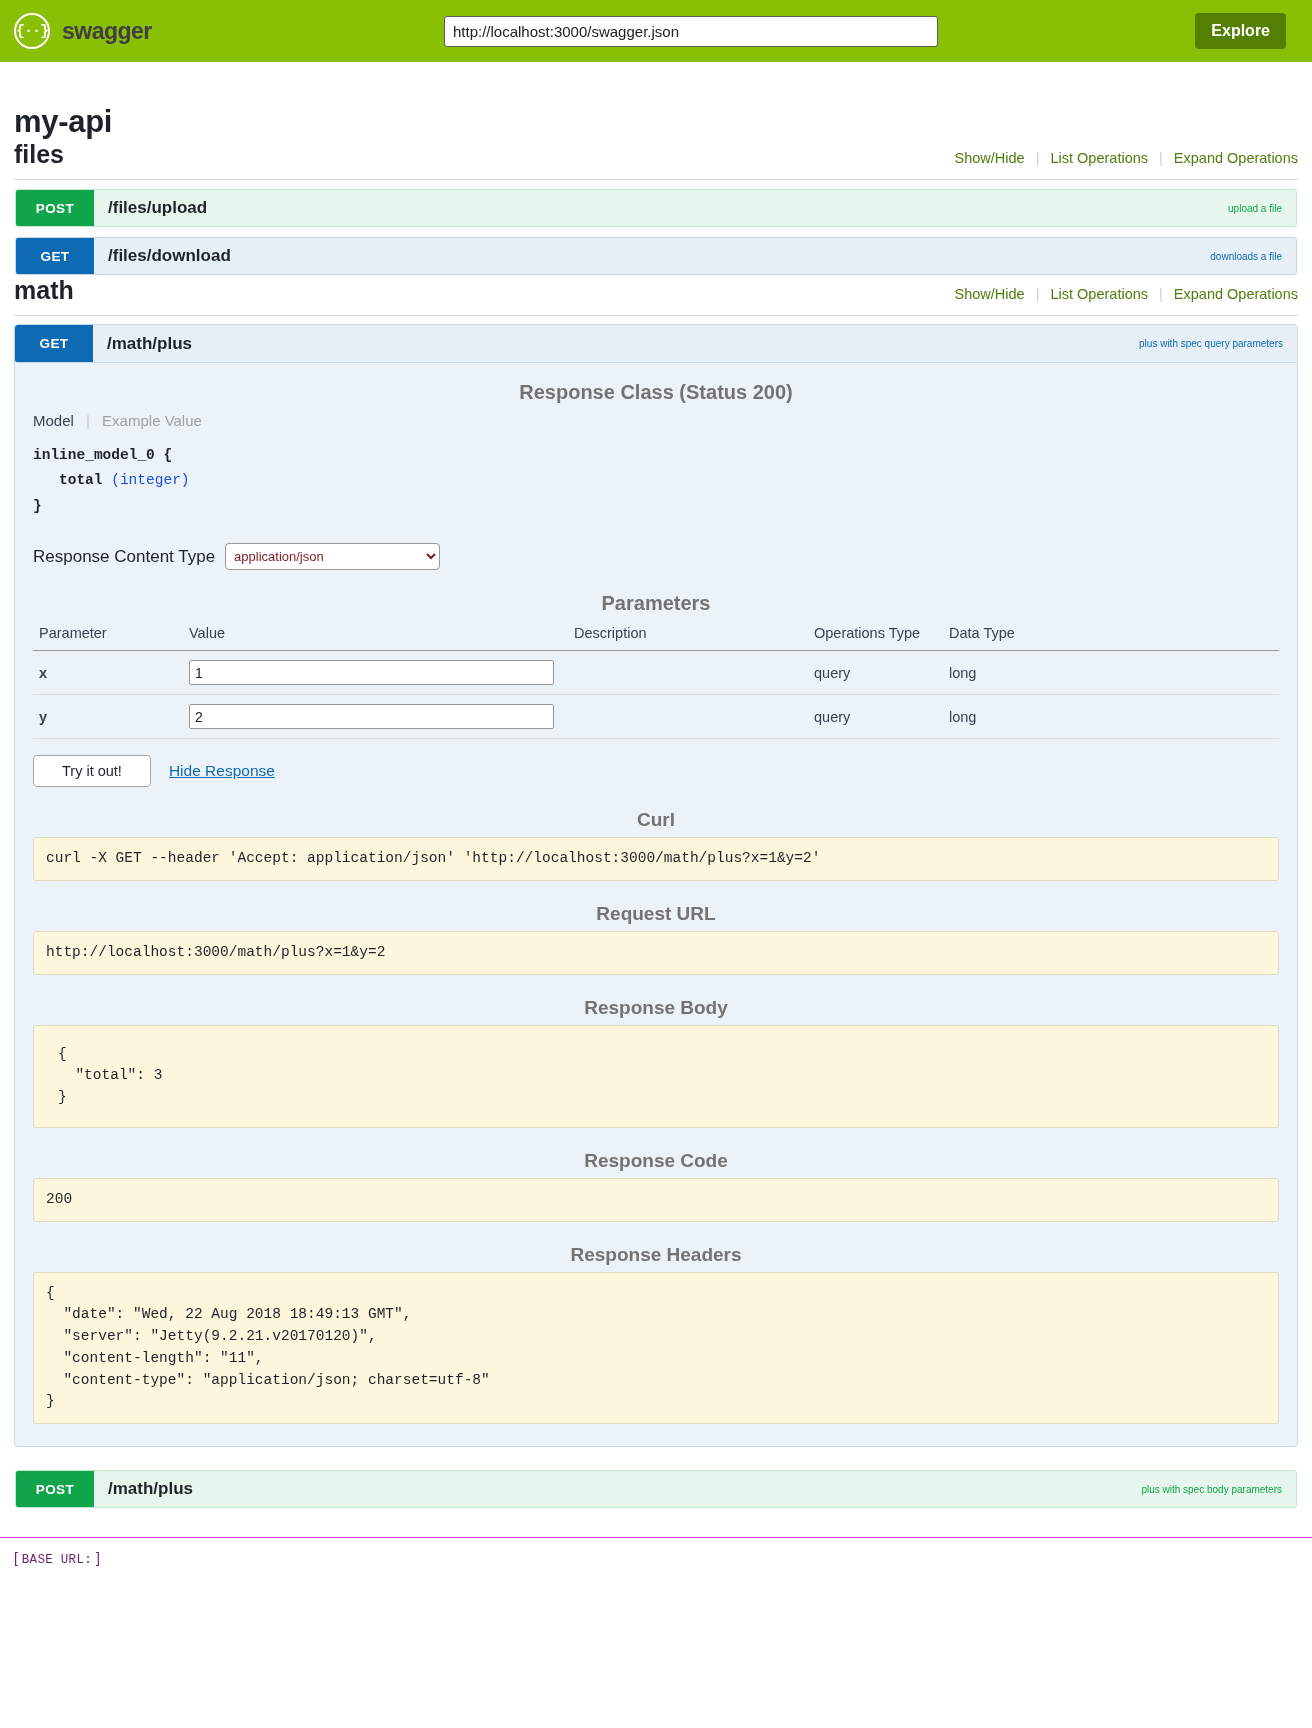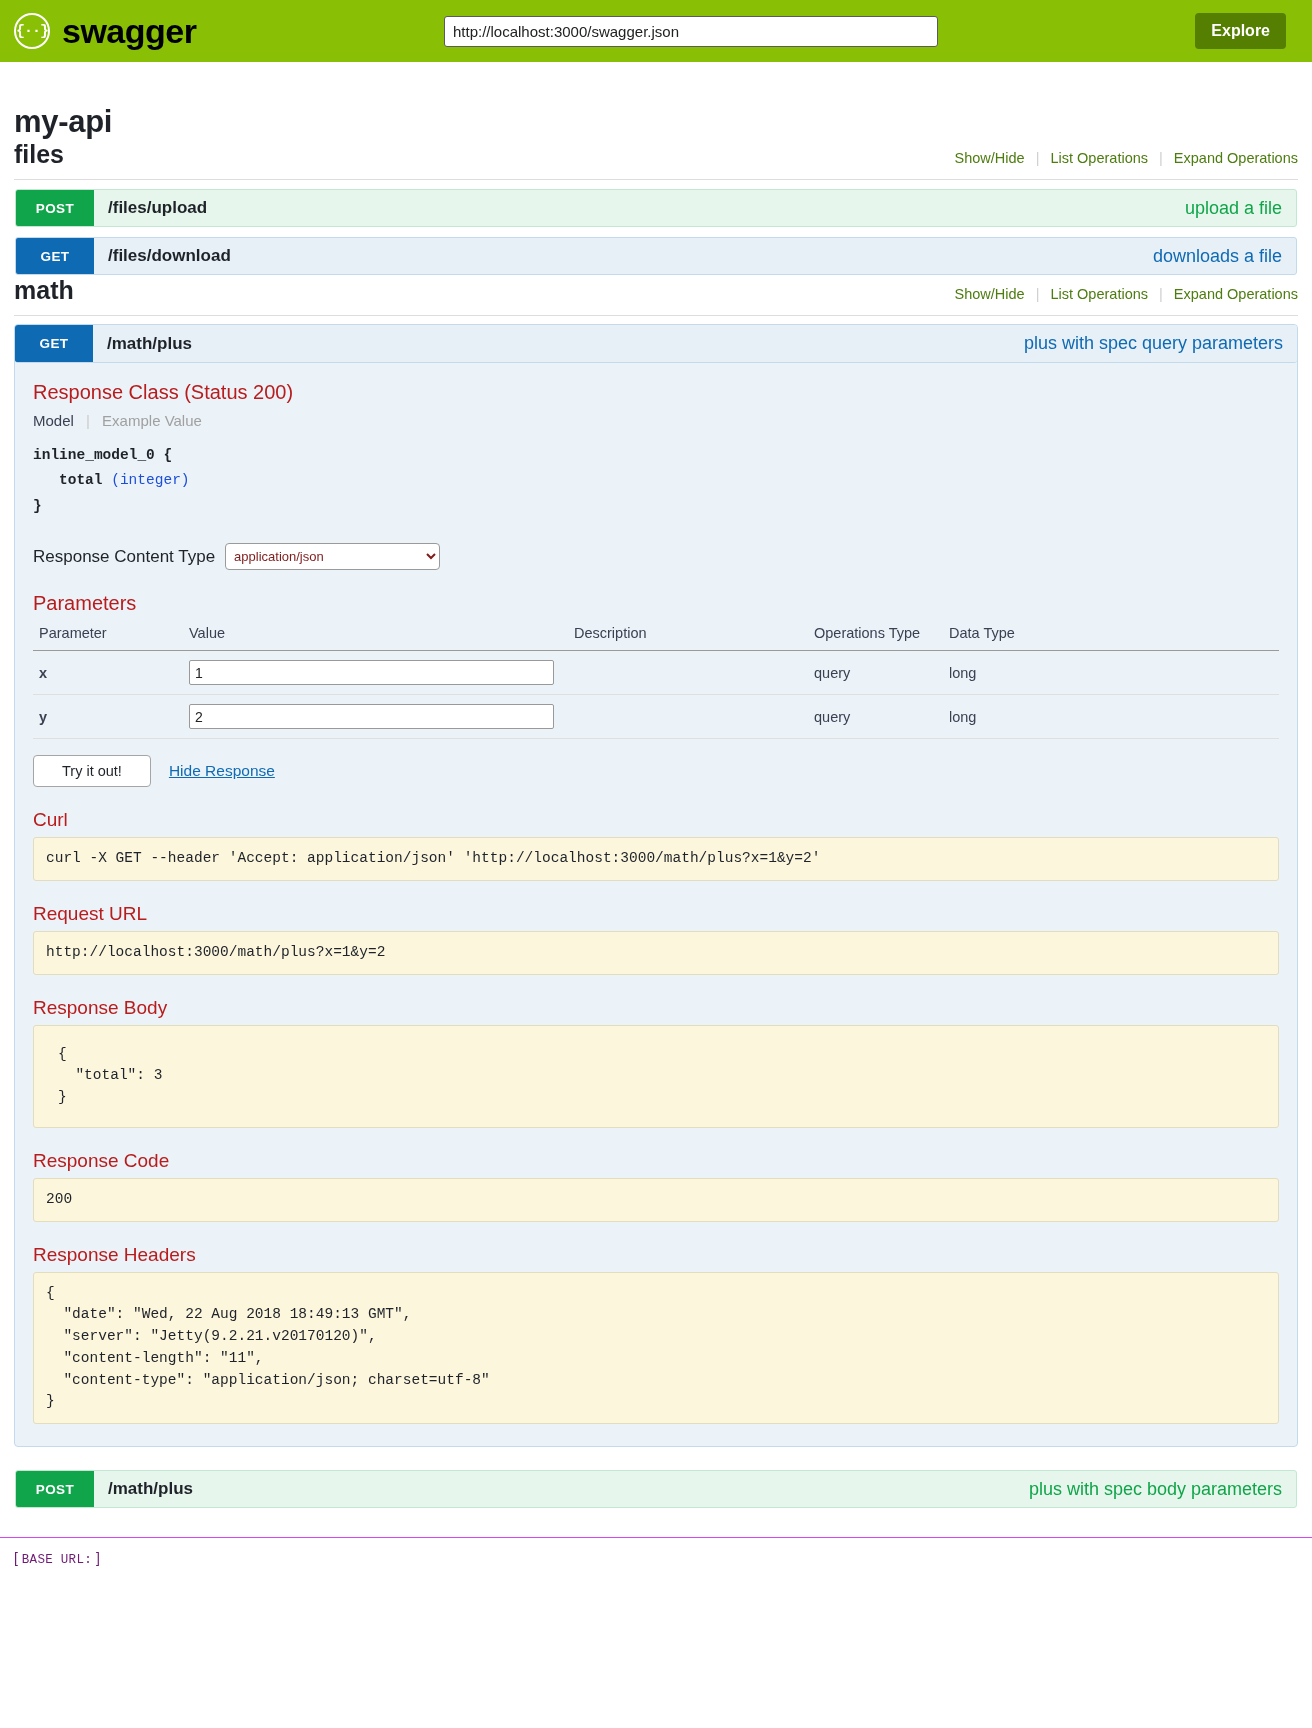--- a/index.html
+++ b/index.html
@@ -31,22 +31,22 @@
     border-radius: 50%;
     border: 2px solid #ffffff;
     color: #ffffff;
     display: flex; align-items: center; justify-content: center;
     font-family: "Liberation Mono", monospace;
     font-size: 15px;
     font-weight: bold;
     letter-spacing: -1px;
   }
   .logo-text {
-    color: #000000;
-    font-size: 34px;
+    color: #404040;
+    font-size: 23px;
     font-weight: bold;
     letter-spacing: -0.5px;
   }
   .url-input {
     flex: 0 0 auto;
     width: 494px;
     height: 31px;
     border: 1px solid #5b5b5b;
     border-radius: 3px;
     padding: 2px 8px;
@@ -140,21 +140,21 @@
   .op-path {
     font-size: 17px;
     font-weight: bold;
     color: #1f2329;
     padding-left: 14px;
     font-family: "Liberation Sans", sans-serif;
   }
   .op-summary {
     margin-left: auto;
     padding-right: 14px;
-    font-size: 18px;
+    font-size: 10px;
   }
 
   .op.post .op-head { background: #e7f6ec; border: 1px solid #c3e8d1; }
   .op.post .op-method { background: #10a54a; }
   .op.post .op-summary { color: #10a54a; }
 
   .op.get .op-head { background: #e7f0f7; border: 1px solid #c3d9ec; }
   .op.get .op-method { background: #0f6ab4; }
   .op.get .op-summary { color: #0f6ab4; }
 
@@ -162,24 +162,25 @@
     border: 1px solid #c3d9ec;
     background: #ebf3f9;
   }
   .op.expanded .op-head { border: none; border-bottom: 1px solid #c3d9ec; }
 
   
   .op-body {
     padding: 18px 18px 22px 18px;
   }
   .section-title {
-    color: #b91c1c;
+    color: #737373;
     font-size: 20px;
     margin: 0 0 6px 0;
-    font-weight: normal;
+    font-weight: bold;
+    text-align: center;
   }
   .section-title.small { font-size: 19px; }
 
   .model-tabs {
     font-size: 15px;
     margin: 8px 0 14px 0;
     color: #3b4151;
   }
   .model-tabs .active { color: #3b4151; }
   .model-tabs .divider { color: #cccccc; margin: 0 8px; }

